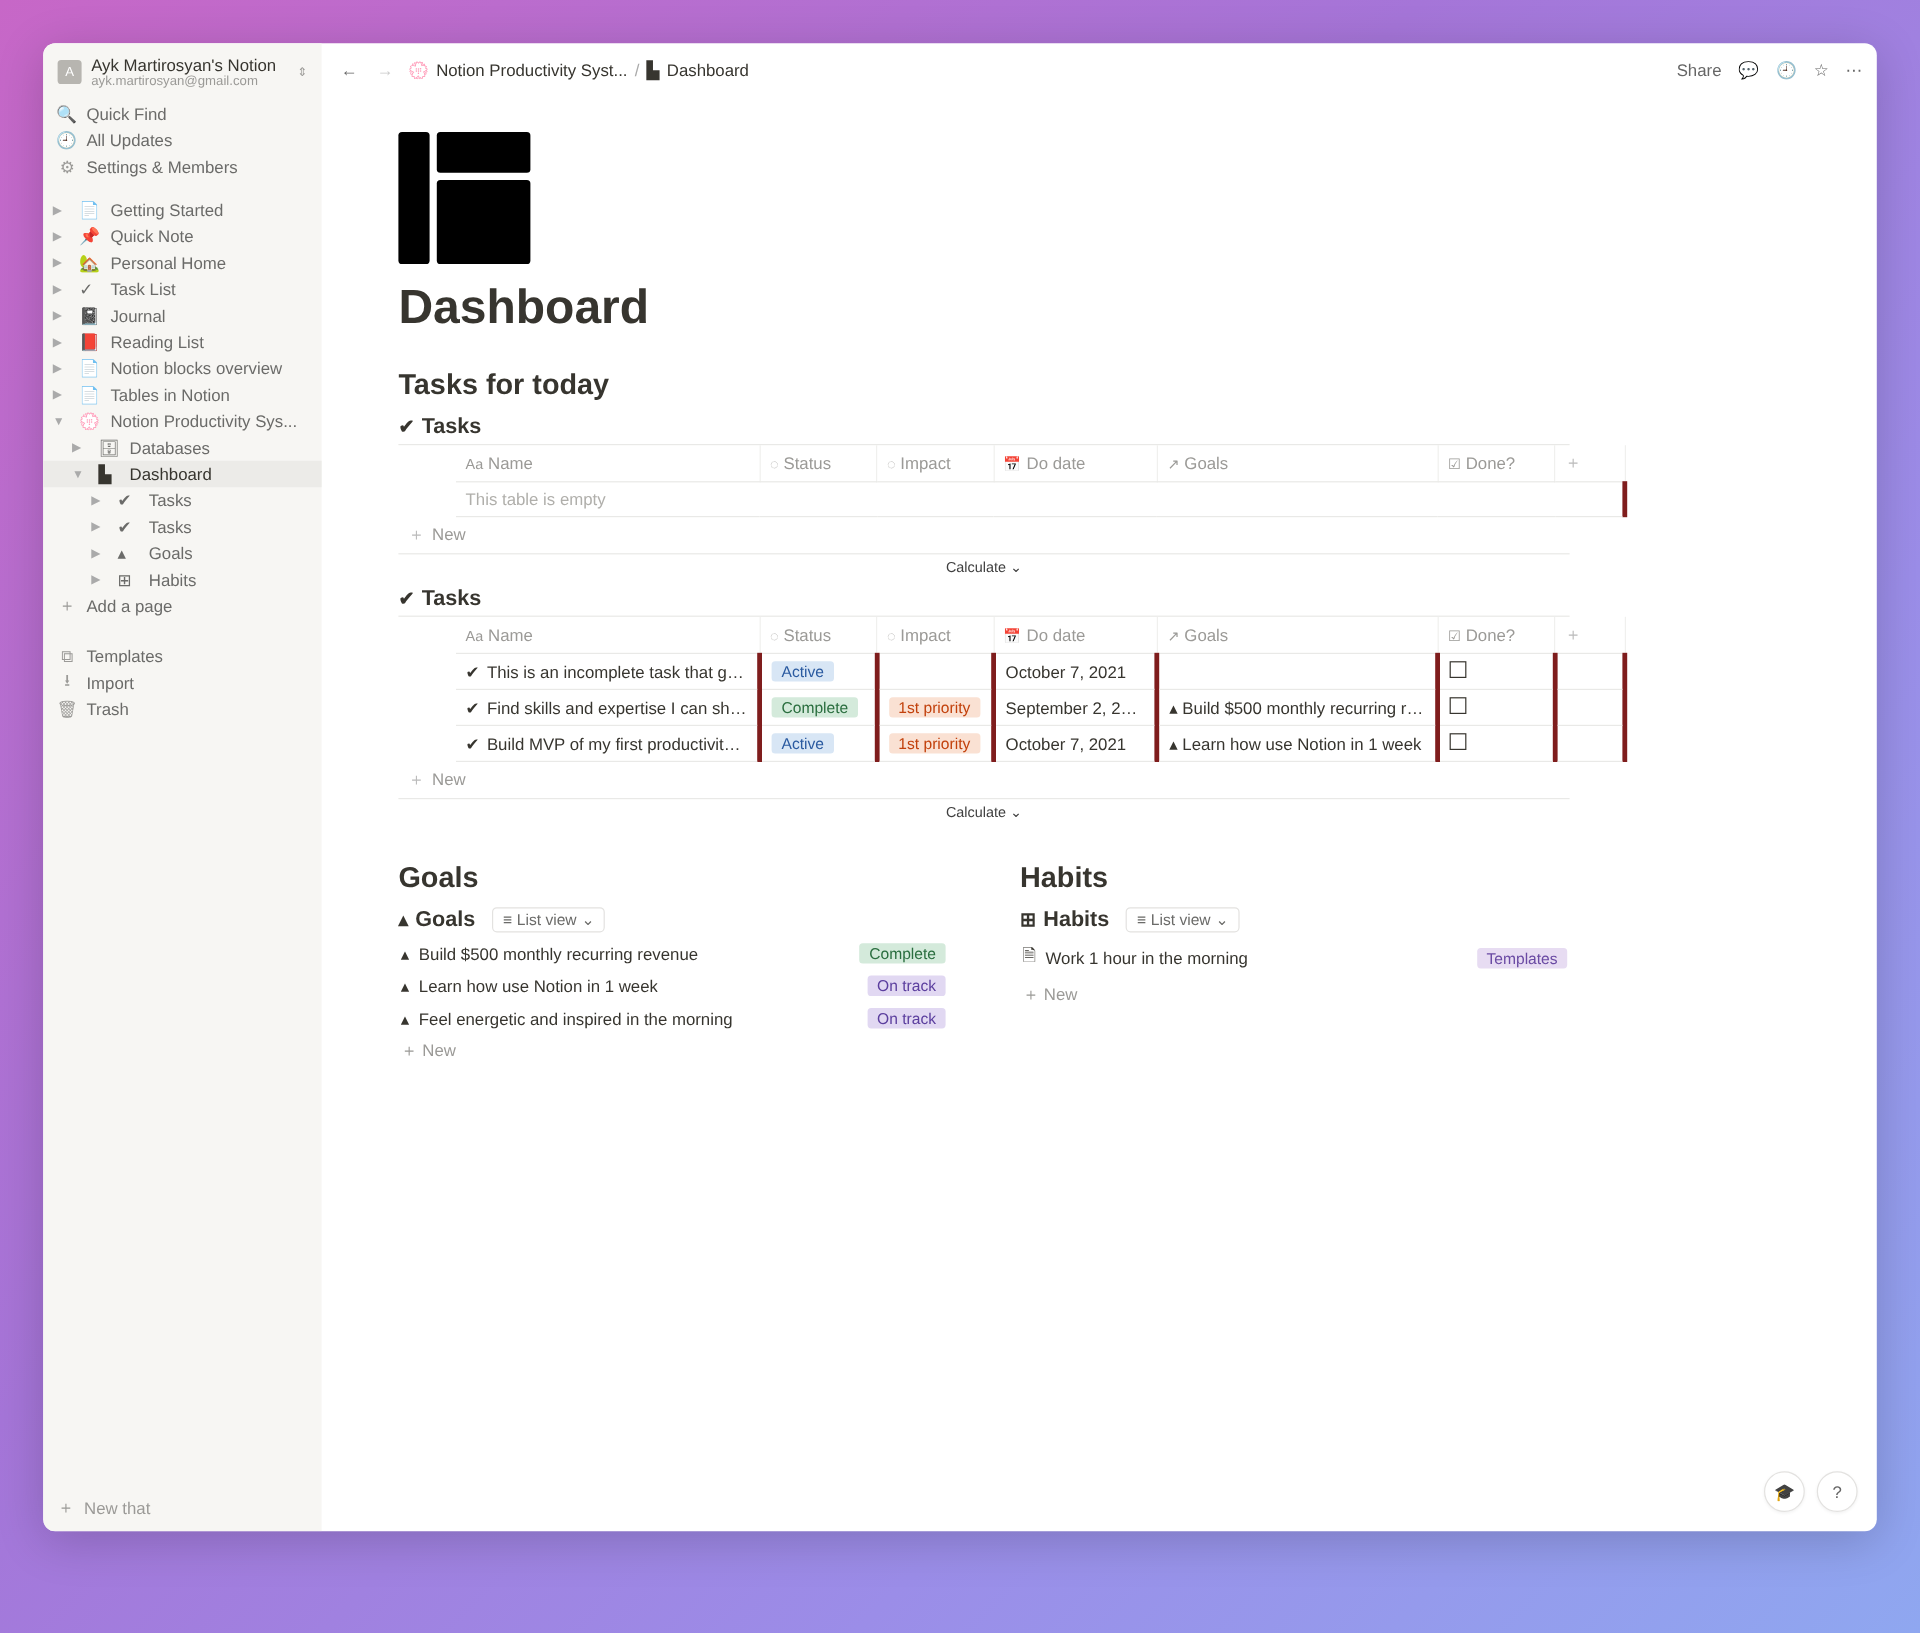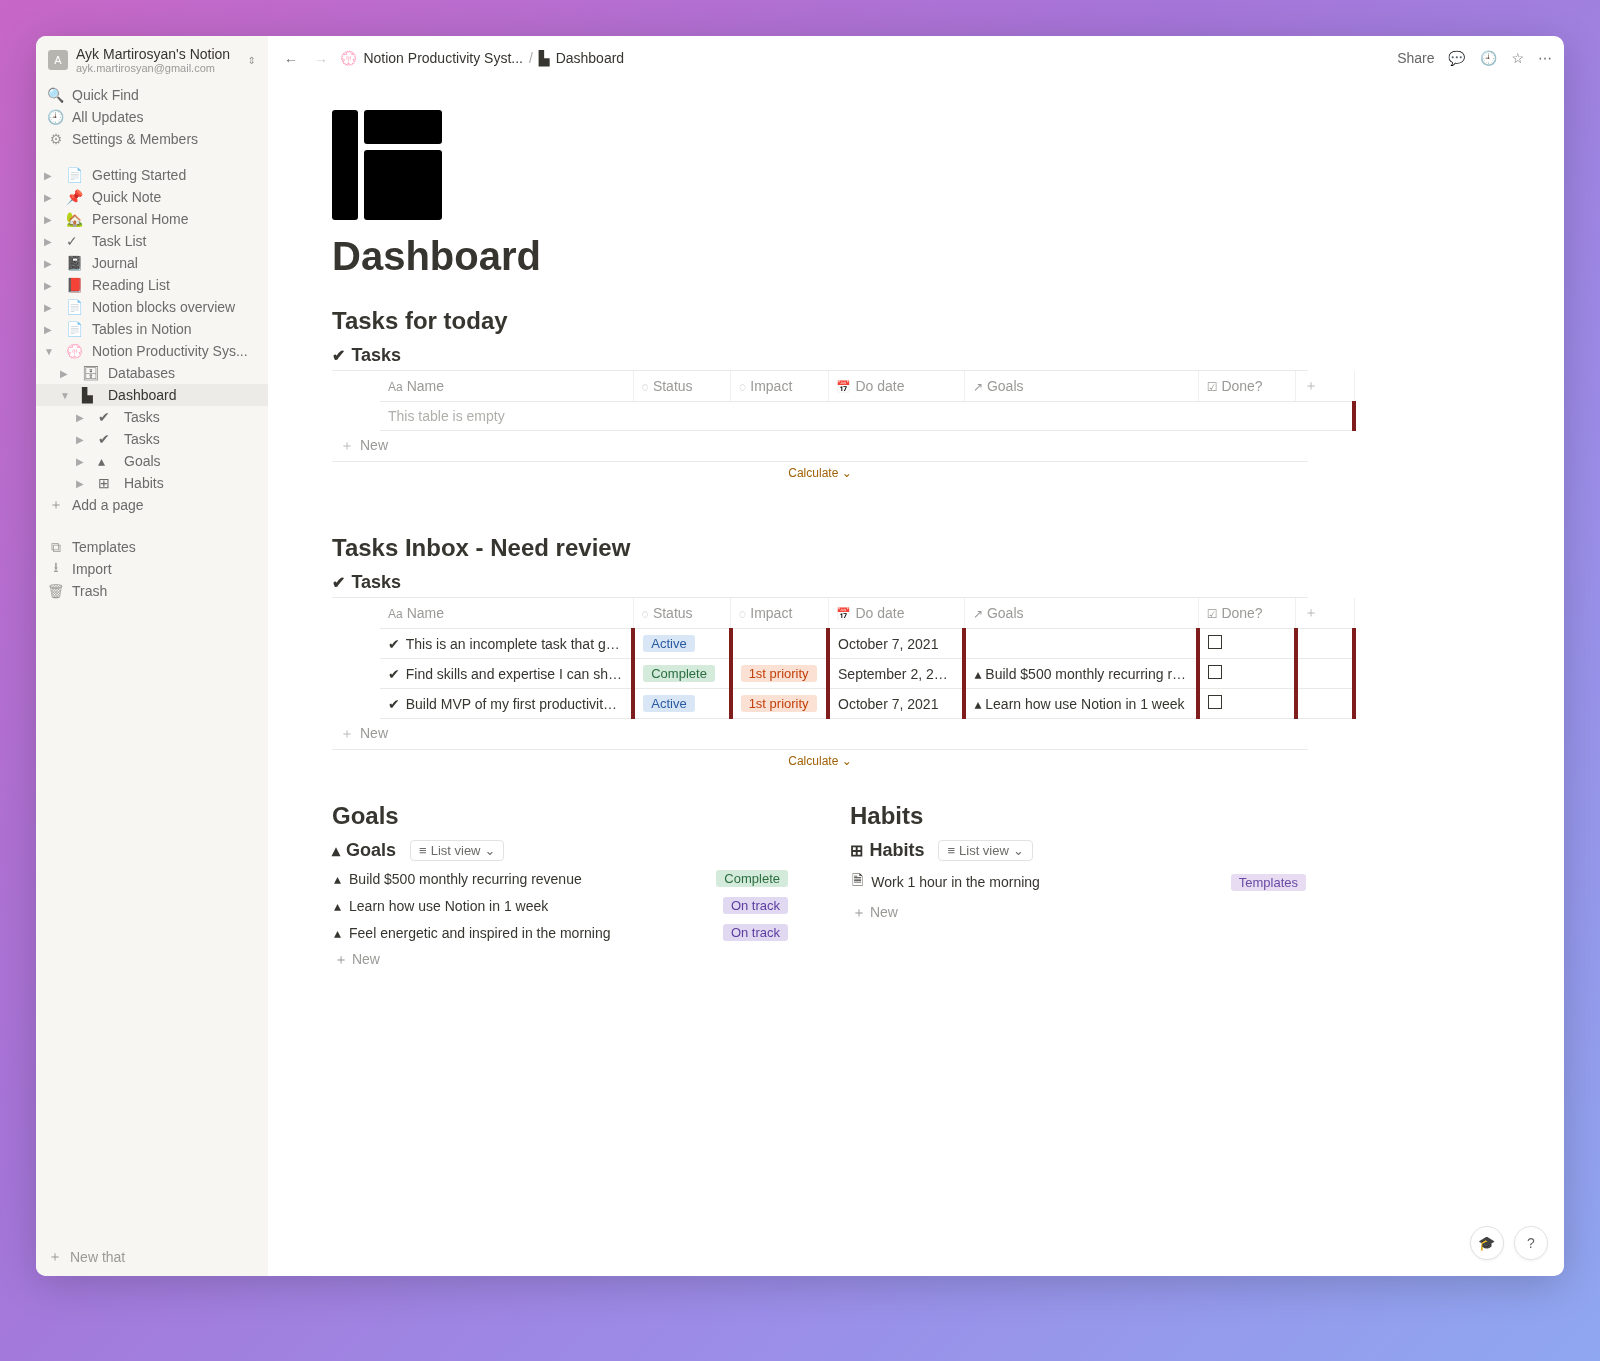--- a/index.html
+++ b/index.html
@@ -152,21 +152,21 @@
     white-space: nowrap;
     overflow: hidden;
     text-overflow: ellipsis;
     max-width: 0;
   }
   table.db td.name { color: #37352f; }
   table.db td.name .rico { margin-right: 6px; }
   .empty-row td { color: #b0afab; font-style: normal; }
   .new-row { color: #9b9a97; padding: 6px 8px; border-bottom: 1px solid #e9e9e7; cursor: pointer; }
   .new-row .plus { margin-right: 6px; color: #bbb; }
-  .calc { text-align: center; color: #a16207; font-size: 12px; padding: 4px 0; }
+  .calc { text-align: center; color: #404040; font-size: 12px; padding: 4px 0; }
   .tag {
     display: inline-block;
     padding: 1px 8px;
     border-radius: 3px;
     font-size: 13px;
   }
   .tag.active { background: #d8e6f5; color: #2a5aa0; }
   .tag.complete { background: #d4eadb; color: #2a6e3f; }
   .tag.priority1 { background: #fae1d3; color: #c2410c; }
   .tag.ontrack { background: #e1d8f2; color: #5b3e9e; }
@@ -394,21 +394,20 @@
           </thead>
         <tbody>
           <tr class="empty-row">
               <td colspan="7">This table is empty</td>
             </tr>
         </tbody>
       </table>
       <div class="new-row"><span class="plus">＋</span><span>New</span></div>
       <div class="calc"><span>Calculate</span> <span>⌄</span></div>
 
-      <h2 class="section" style="margin-top:50px">Tasks Inbox - Need review</h2>
       <div class="db-title">
         <span class="dico">✔</span>
         <span>Tasks</span>
       </div>
       <table class="db">
         <colgroup>
             <col style="width:26%">
             <col style="width:10%">
             <col style="width:10%">
             <col style="width:14%">

